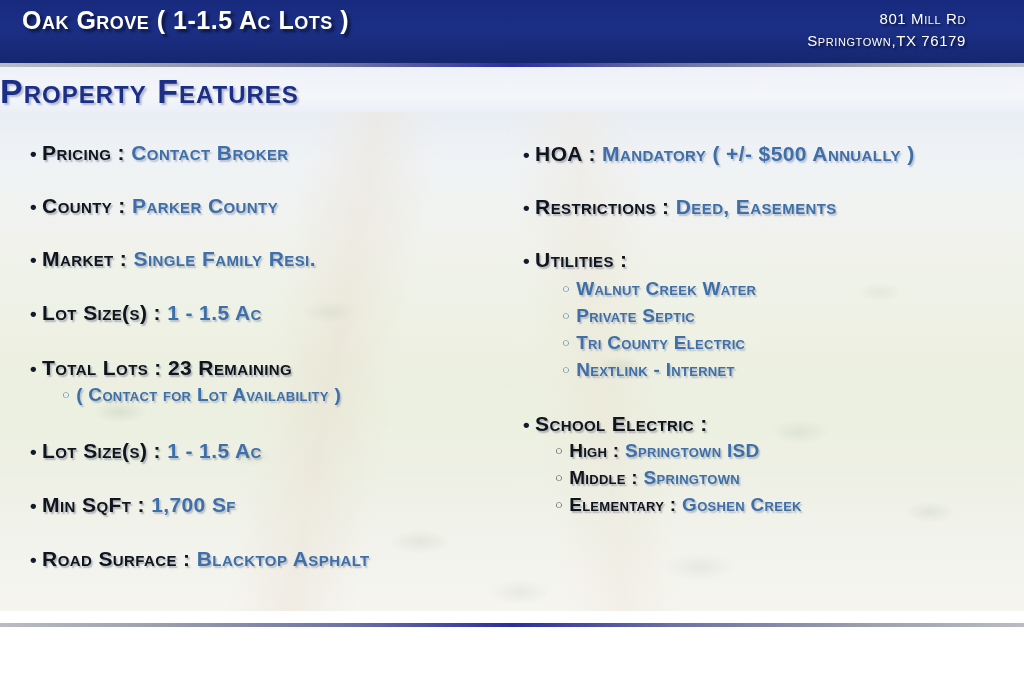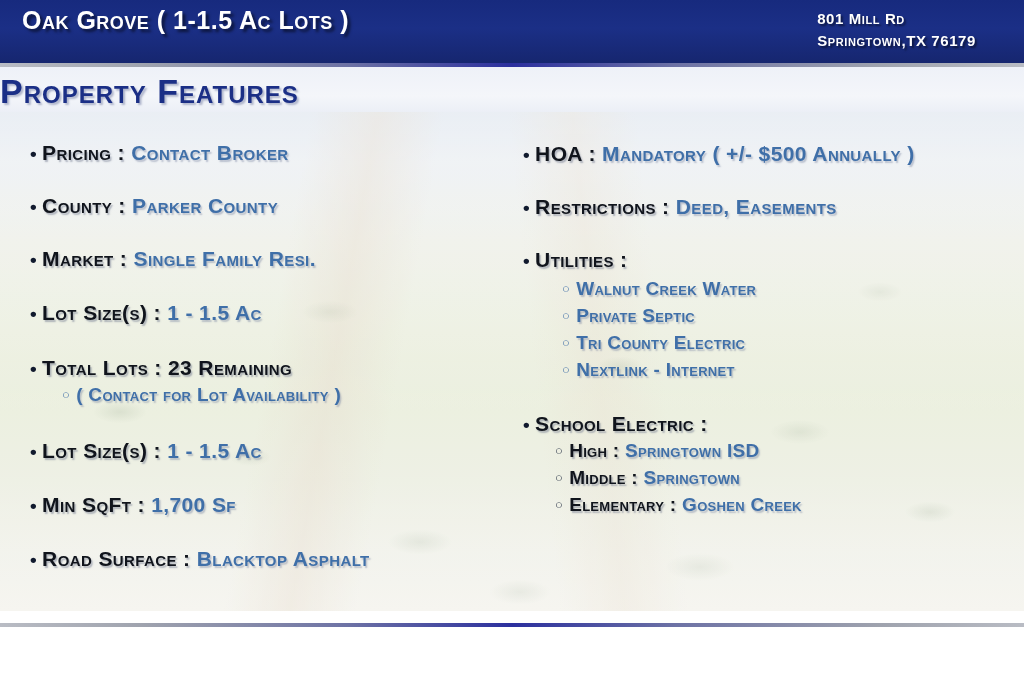--- a/index.html
+++ b/index.html
@@ -28,25 +28,25 @@
     position:absolute; left:22px; top:6px;
     font-size:25px;
     font-variant:small-caps;
     font-weight:bold;
     letter-spacing:0.5px;
     color:#ffffff;
     text-shadow:3px 3px 3px rgba(0,0,0,0.55);
     white-space:nowrap;
   }
   .header-address {
-    position:absolute; right:48px; top:8px;
-    text-align:left;
+    position:absolute; right:58px; top:8px;
+    text-align:right;
     font-size:15px;
     font-variant:small-caps;
-    font-weight:bold;
+    font-weight:normal;
     letter-spacing:0.6px;
     color:#ffffff;
     line-height:1.45;
     text-shadow:2px 2px 2px rgba(0,0,0,0.5);
     white-space:nowrap;
   }
 
   
   .rule {
     position:absolute; left:0; width:1024px; height:4px;

